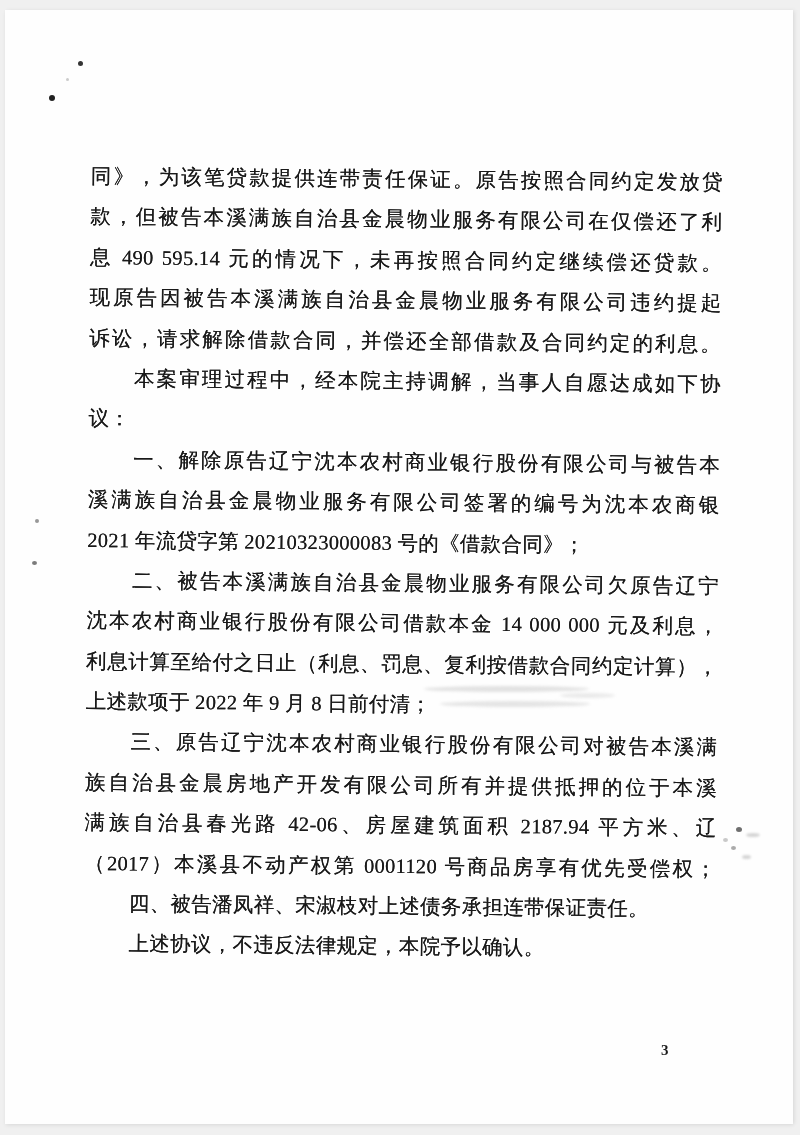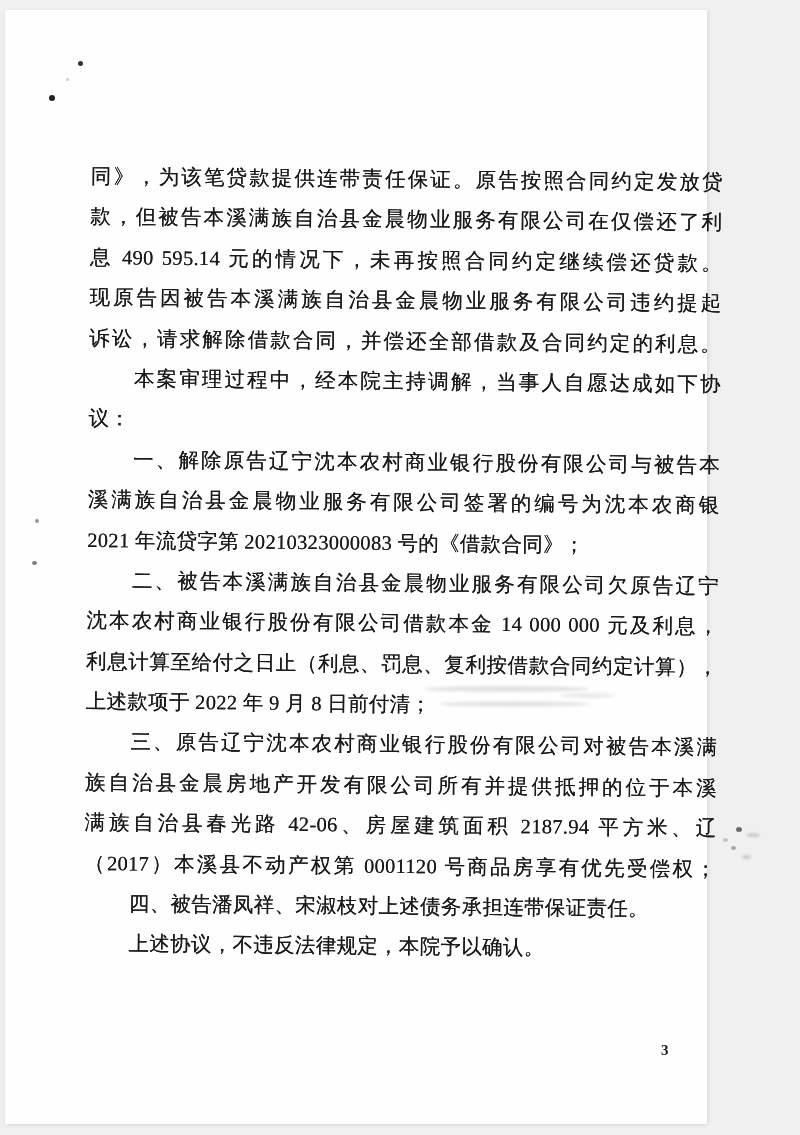--- a/index.html
+++ b/index.html
@@ -6,21 +6,21 @@
     margin: 0; padding: 0;
     width: 800px; height: 1135px;
     background: #f0f0f0;
     overflow: hidden;
     font-family: "Liberation Serif", "DejaVu Serif", serif;
   }
   .stage { position: relative; width: 800px; height: 1135px; }
   .paper {
     position: absolute;
     left: 5px; top: 10px;
-    width: 702px; height: 1114px;
+    width: 788px; height: 1114px;
     background: #fefefe;
     box-shadow: 2px 0 4px rgba(0,0,0,0.06), 0 2px 4px rgba(0,0,0,0.05);
   }
   .doc-body {
     position: absolute;
     left: 86px; top: 146px;
     width: 632px;
     transform: rotate(0.55deg);
     transform-origin: 0 0;
     font-size: 20.5px;

